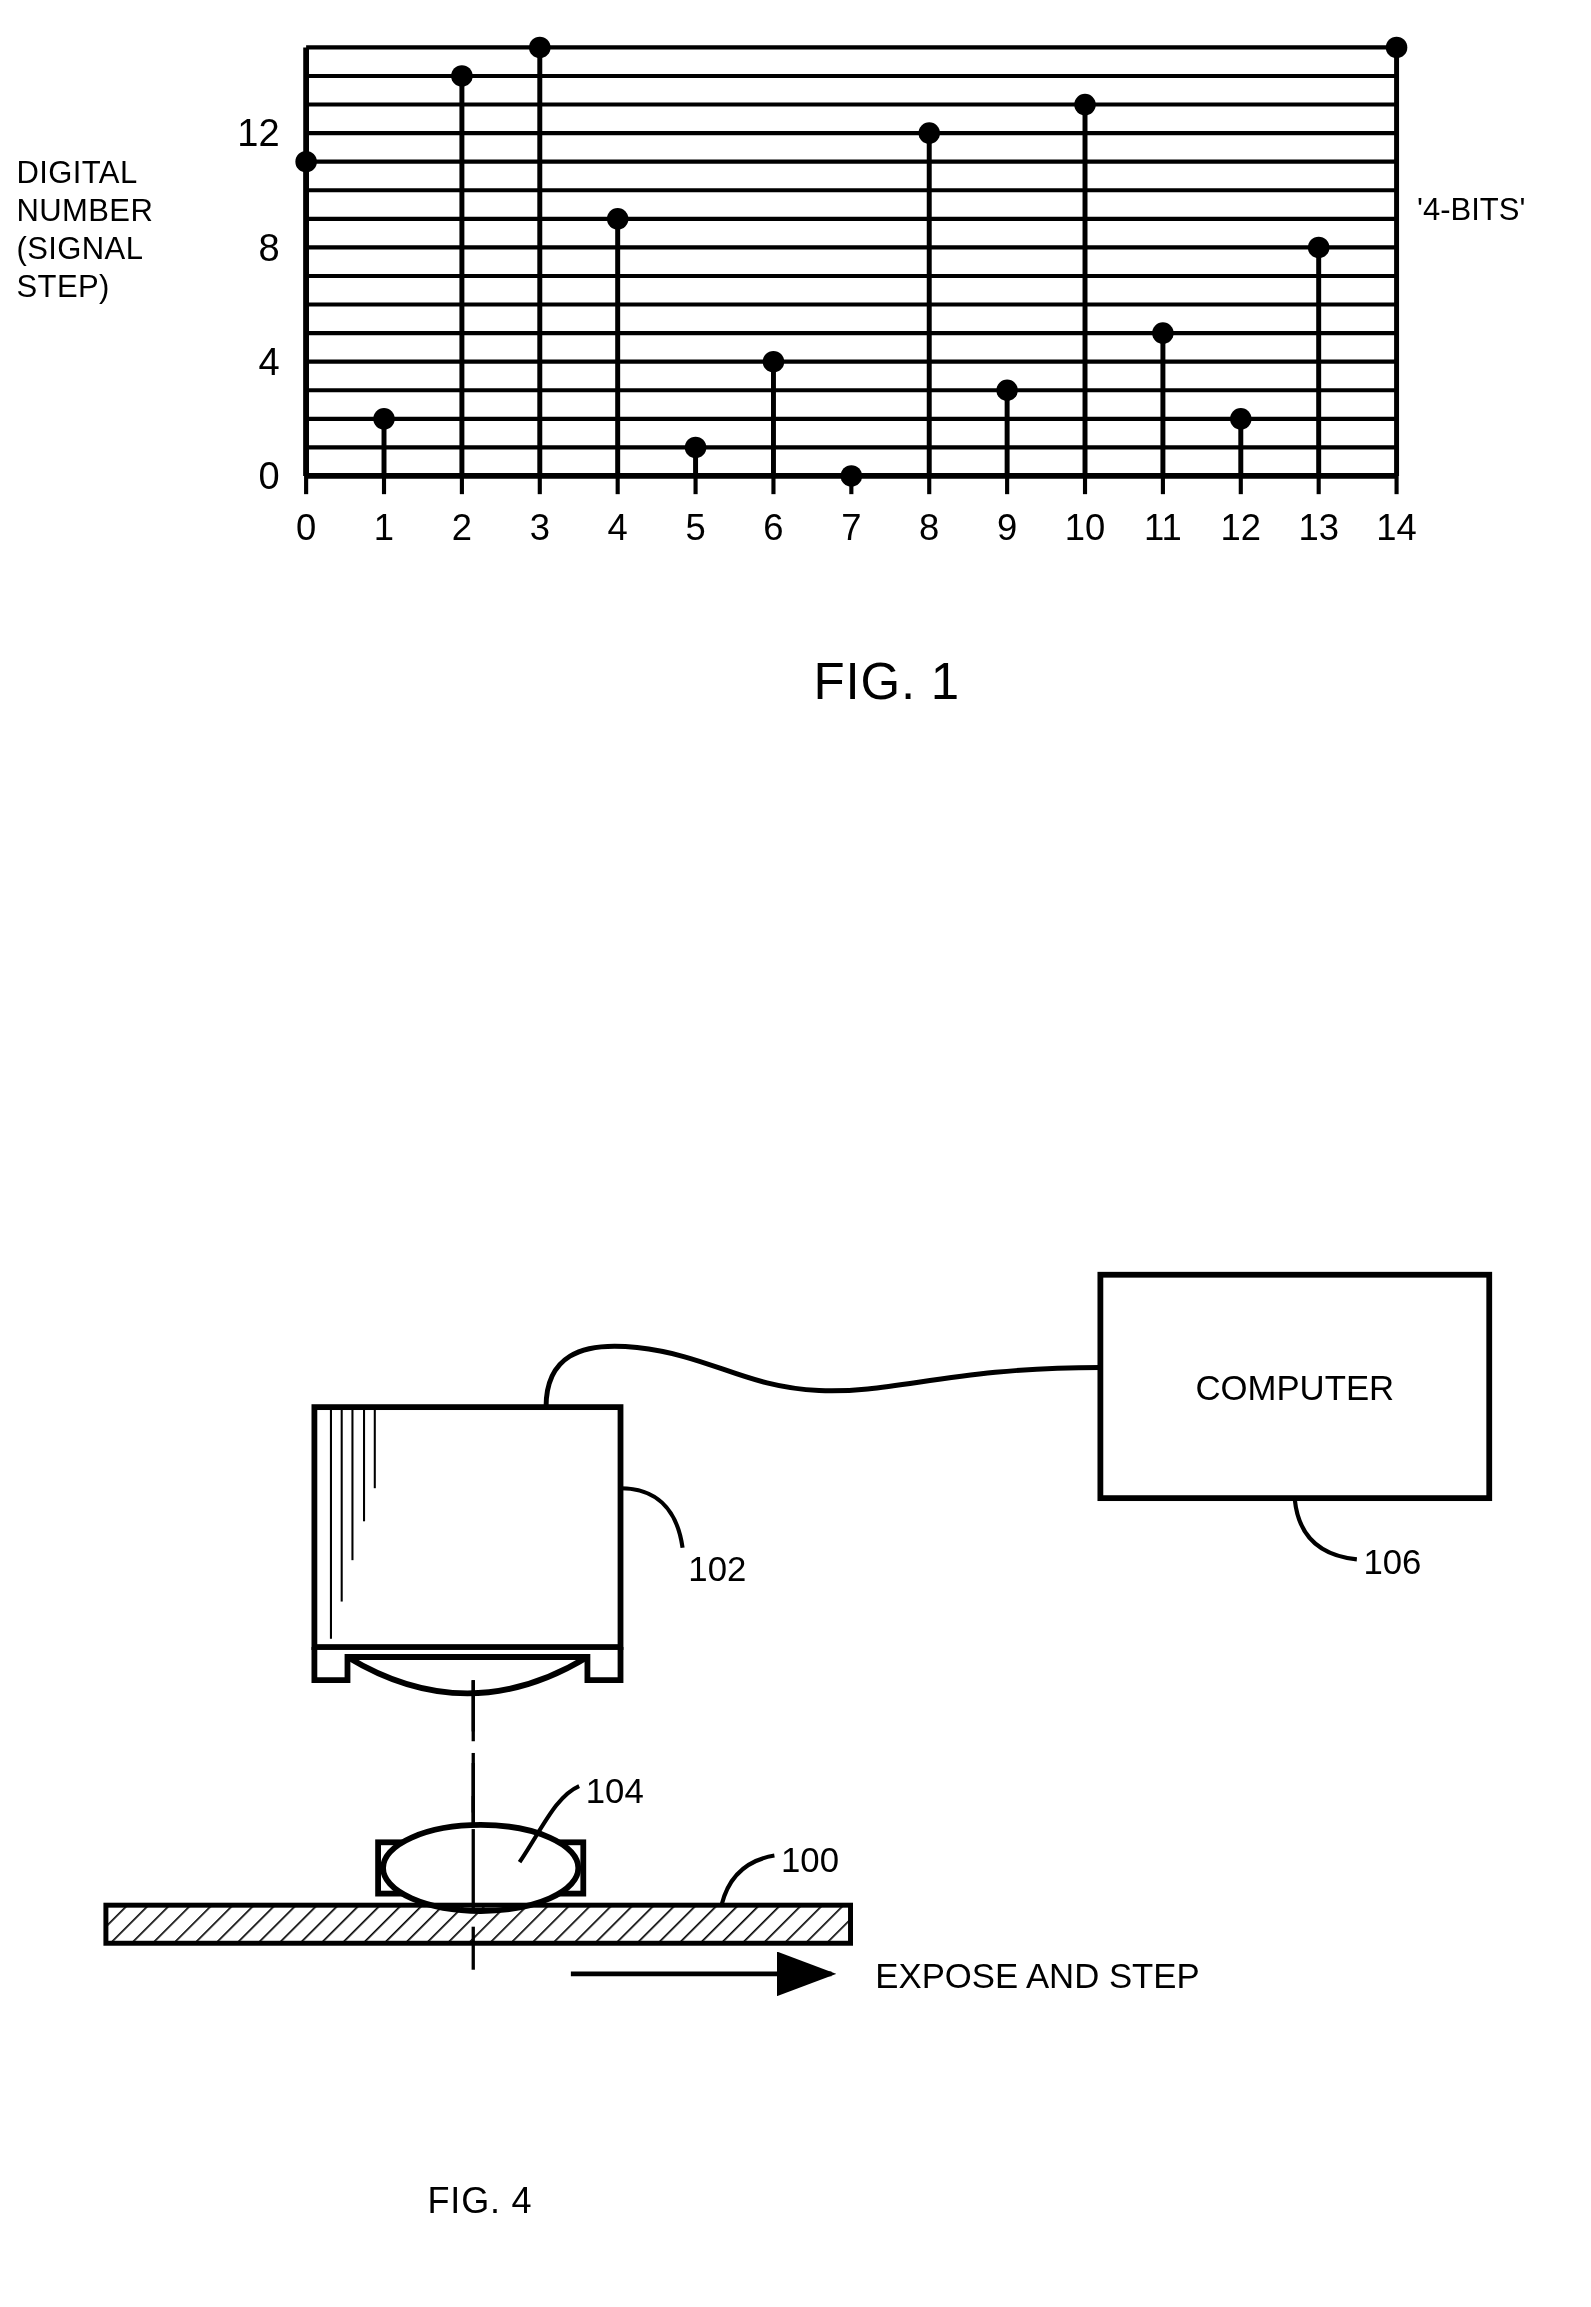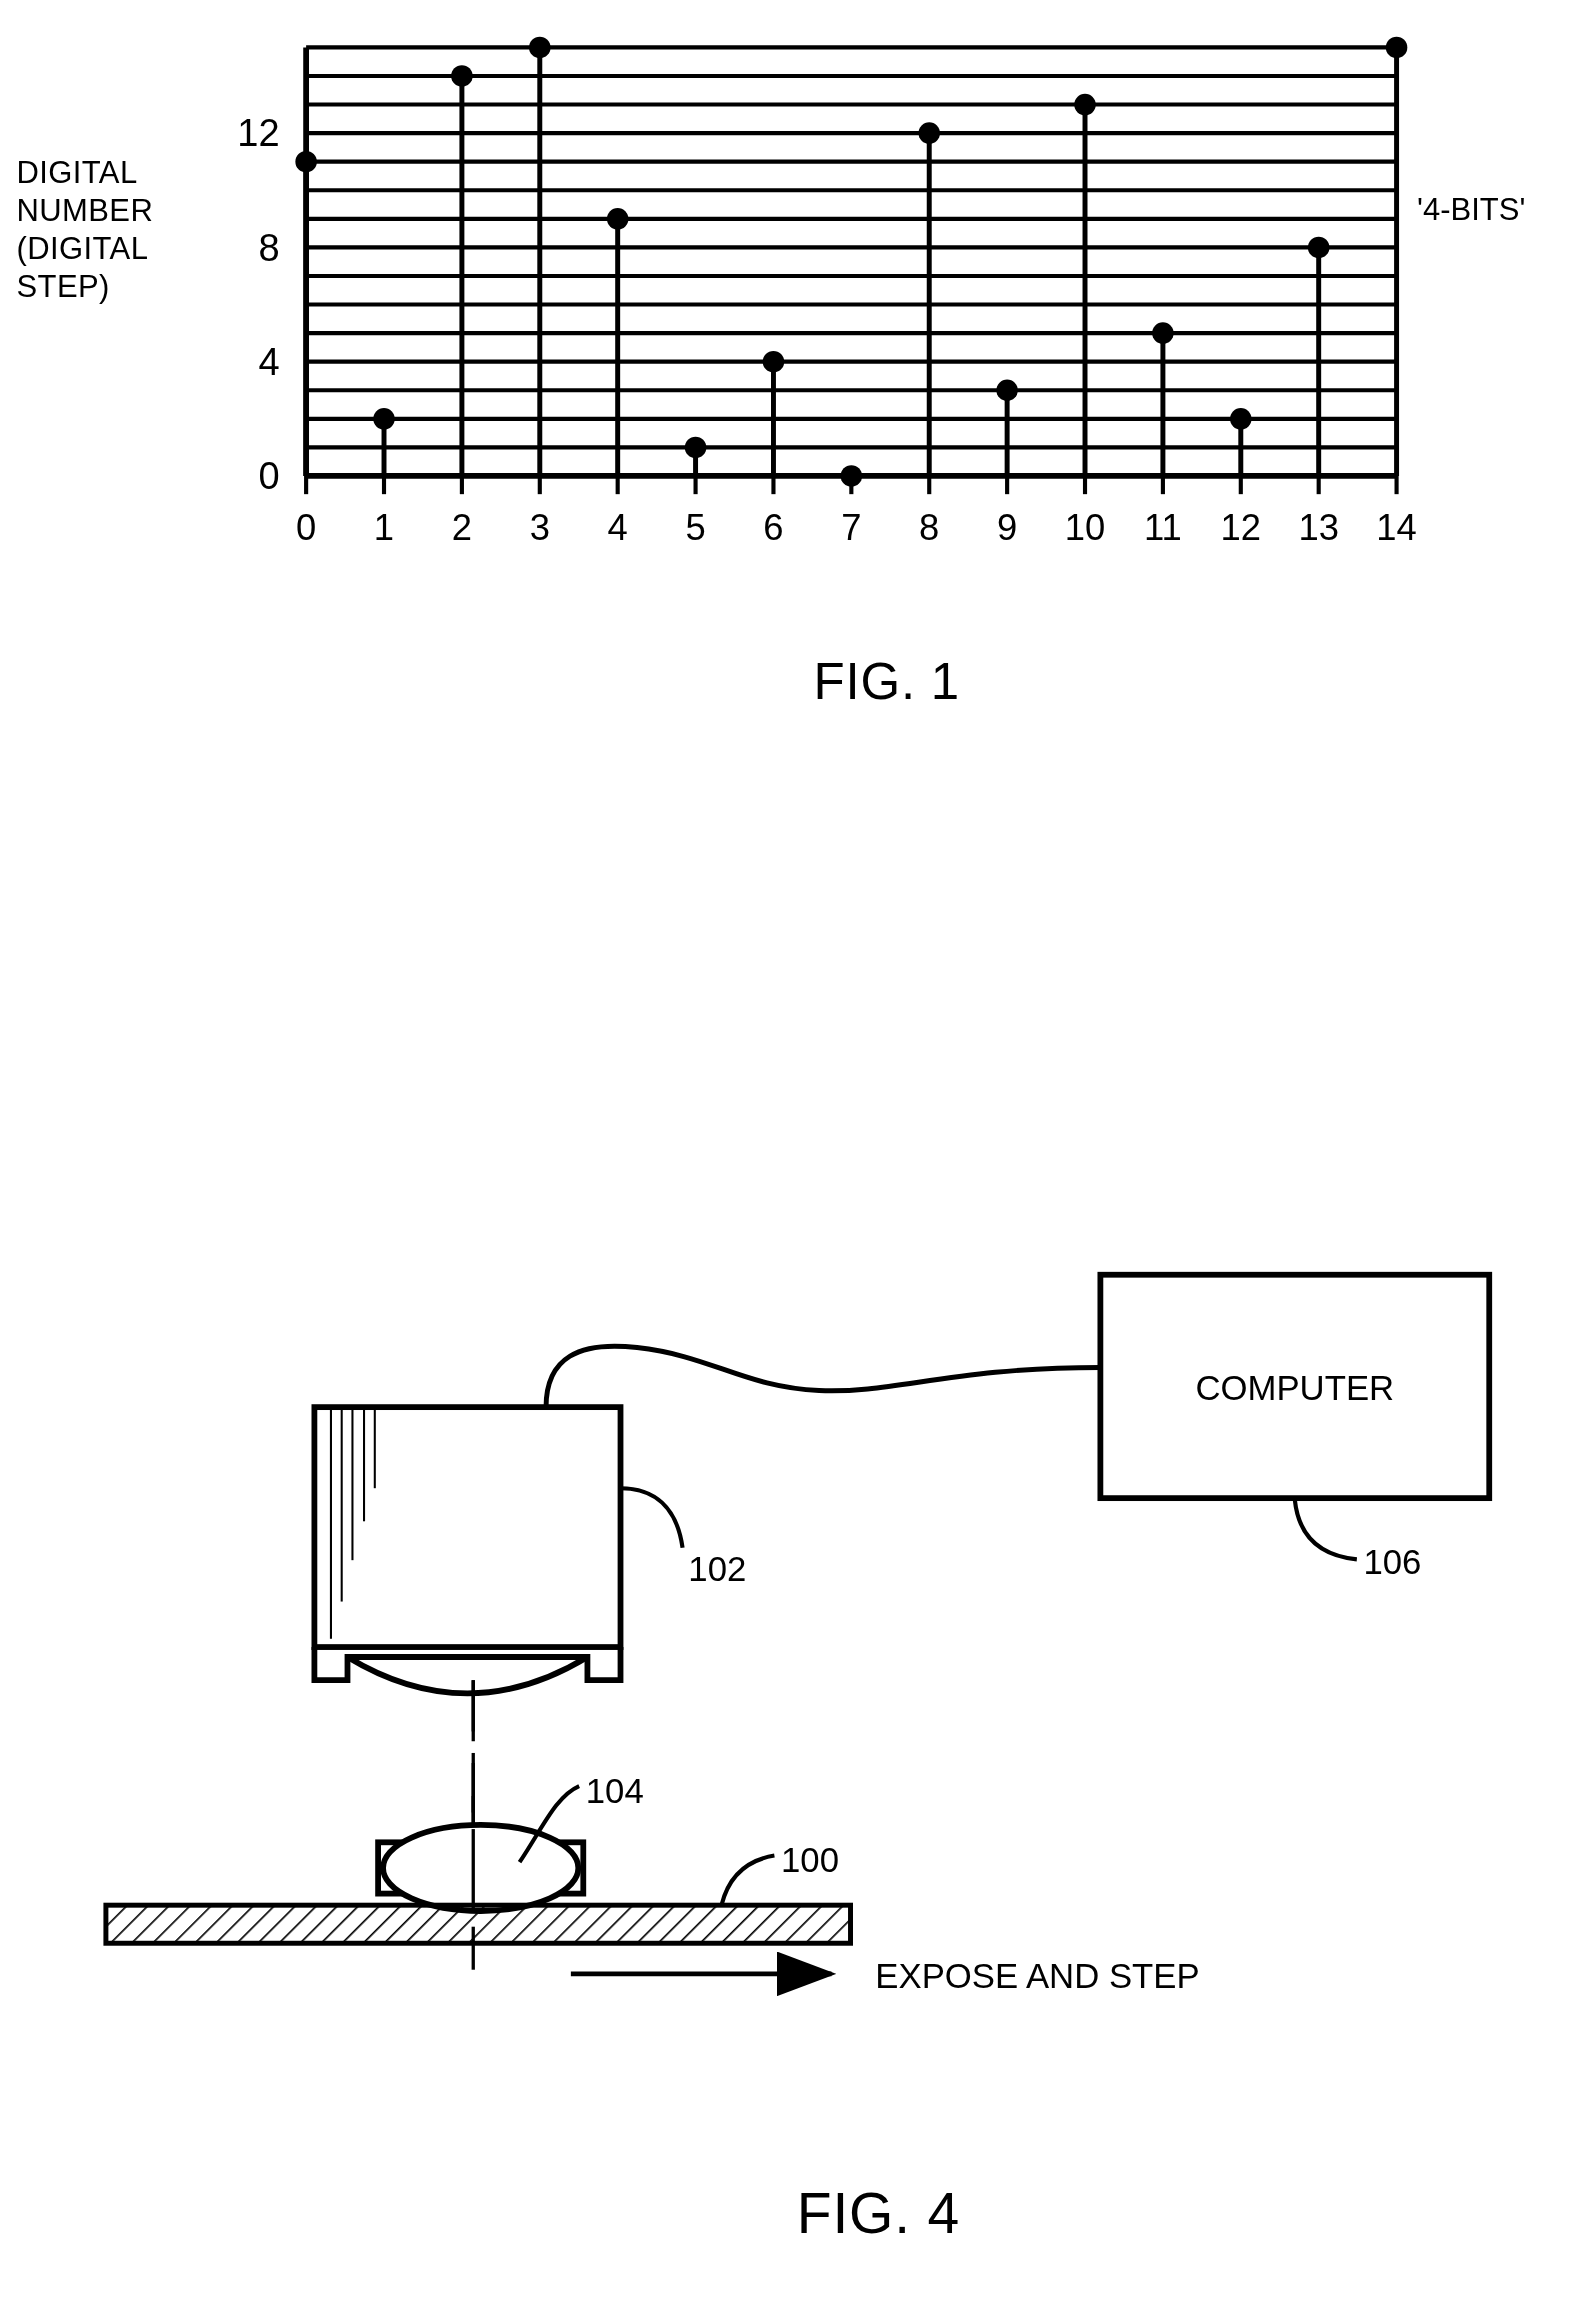--- a/index.html
+++ b/index.html
@@ -107,21 +107,21 @@
         <text x="338" y="452.8666666666667" font-size="46" text-anchor="end" fill="#000" font-family="&quot;Liberation Sans&quot;, sans-serif">4</text>
         <text x="338" y="314.73333333333335" font-size="46" text-anchor="end" fill="#000" font-family="&quot;Liberation Sans&quot;, sans-serif">8</text>
         <text x="338" y="176.59999999999997" font-size="46" text-anchor="end" fill="#000" font-family="&quot;Liberation Sans&quot;, sans-serif">12</text>
       </g>
   </svg>
 
   <div style="position:absolute;left:16.5px;top:154px;width:240px;
               font-size:31px;line-height:38px;letter-spacing:0.4px;">
     <div>DIGITAL</div>
     <div>NUMBER</div>
-    <div>(DIGITAL</div>
+    <div>(SIGNAL</div>
     <div>STEP)</div>
   </div>
 
   <div style="position:absolute;left:1417px;top:192px;font-size:31px;white-space:nowrap;">'4-BITS'</div>
 
 
   <div style="position:absolute;left:0;top:652px;width:960px;text-align:right;
               font-size:51px;letter-spacing:0.8px;">FIG. 1</div>
 
   <svg id="fig4" width="1591" height="1291" viewBox="0 0 1923 1560" style="position:absolute;left:0;top:894px;">
@@ -180,17 +180,17 @@
 
     <rect x="128" y="1222" width="900" height="46" fill="url(#hatch)" stroke="#000" stroke-width="6"></rect>
 
     <path d="M 872 1222 C 880 1190 900 1168 936 1162" fill="none" stroke="#000" stroke-width="5"></path>
     <text id="f4-ref100" class="t" x="944" y="1182" font-size="42">100</text>
 
     <line x1="690" y1="1305" x2="1005" y2="1305" stroke="#000" stroke-width="6" marker-end="url(#arrowhead)"></line>
     <text id="f4-motion" class="t" x="1058" y="1322" font-size="42">EXPOSE AND STEP</text>
   </svg>
 
-  <div style="position:absolute;left:0;top:2180px;width:960px;text-align:right;
-              font-size:57px;letter-spacing:0.8px;">FIG. 4</div>
+  <div style="position:absolute;left:0;top:2180px;width:960px;text-align:center;
+              font-size:36px;letter-spacing:0.8px;">FIG. 4</div>
 
 </div>
 
 
 </body></html>

